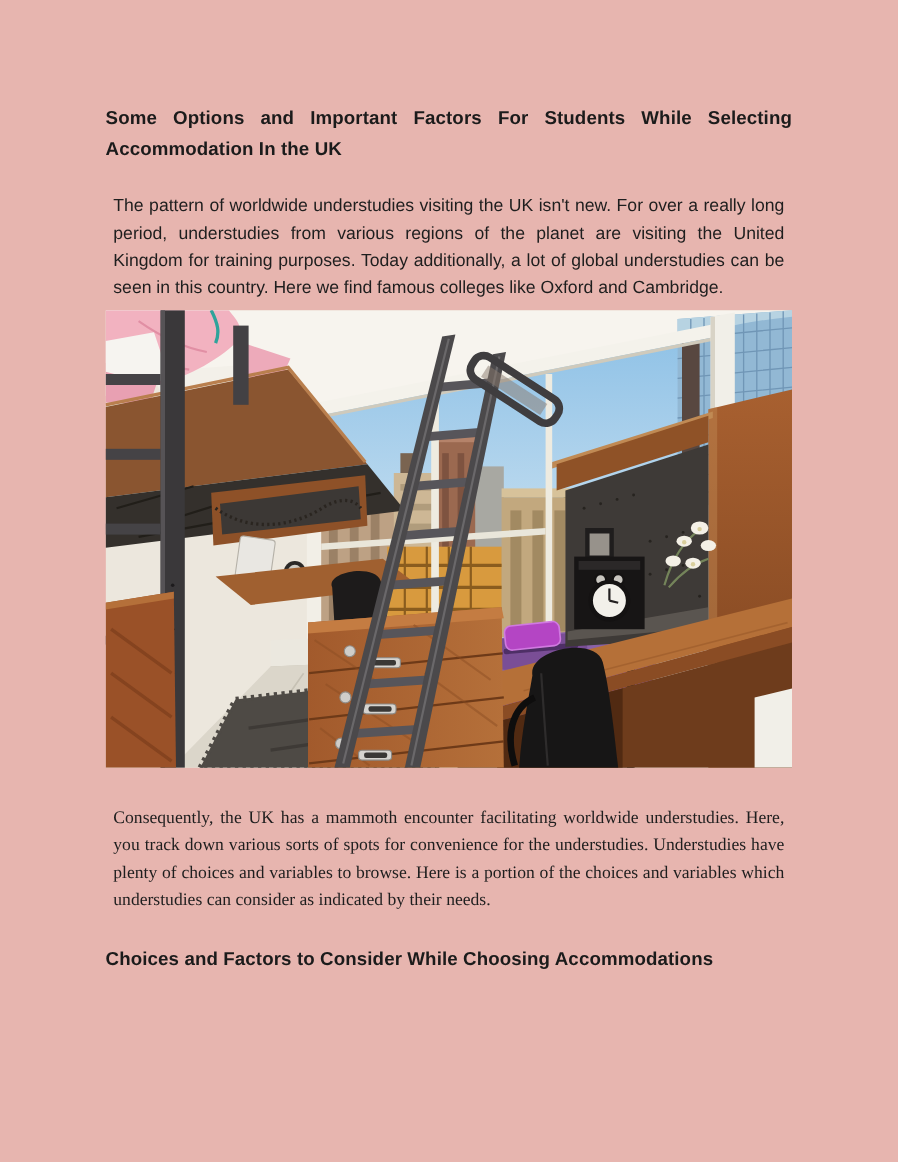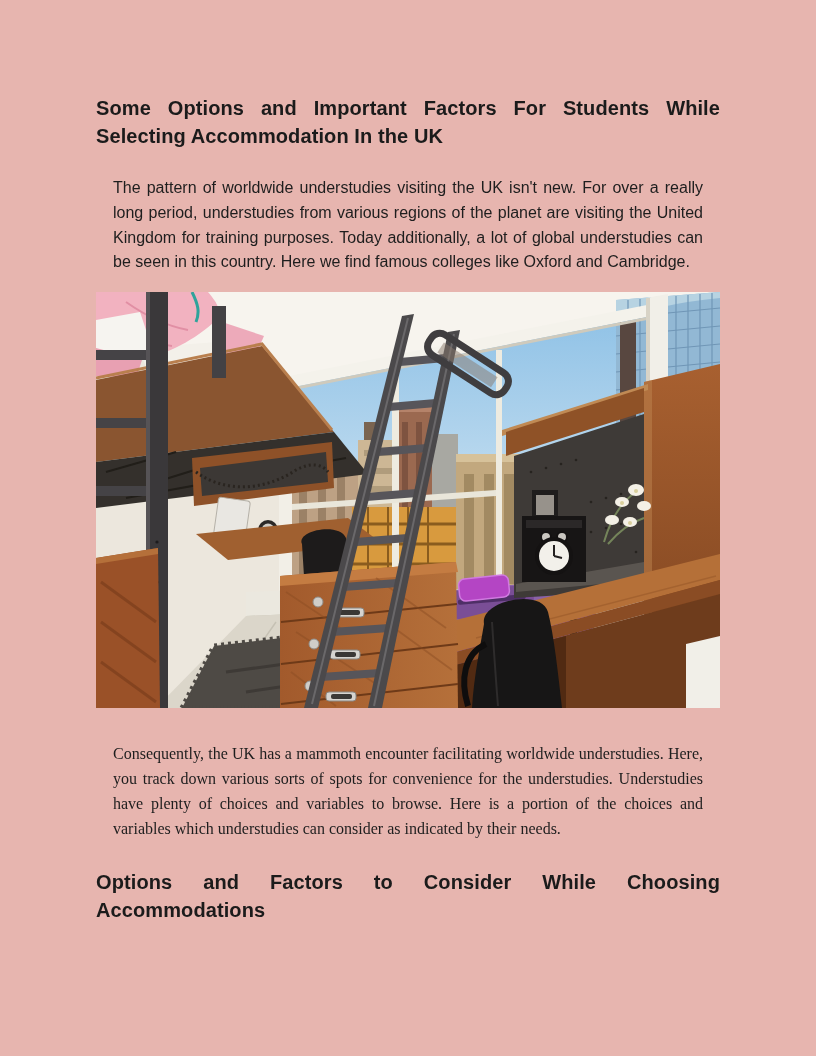--- a/index.html
+++ b/index.html
@@ -4,27 +4,27 @@
 <style>
   html,body{margin:0;padding:0;}
   body{
     width:816px;height:1056px;overflow:hidden;
     background:#e7b5af;
     font-family:"Liberation Sans",sans-serif;
     color:#1c1c1c;
   }
   .page{padding:94px 96px 0 96px;width:624px;}
   h1,h2{
-    font-size:20px;line-height:28px;font-weight:700;
+    font-size:17px;line-height:28px;font-weight:700;
     text-align:justify;margin:0;color:#1b1b1b;
     letter-spacing:.1px;
   }
   h1{margin-bottom:26px;}
   p{
-    font-size:16px;line-height:24.8px;margin:17px;
+    font-size:16px;line-height:24.8px;margin:7px;
     text-align:justify;color:#1e1e1e;
   }
   figure{margin:3px 0 0 0;padding:0;width:624px;height:416px;}
   figure svg{display:block;width:624px;height:416px;}
   p.second{margin-top:34px;font-family:Liberation Serif, serif;}
   h2.bottom{margin-top:27px;}
 </style>
 </head>
 <body style="background: rgb(231, 181, 175);">
 
@@ -276,15 +276,15 @@
         <g transform="translate(372,72) rotate(33)">
           <rect x="-45" y="-12" width="90" height="24" rx="10" fill="none" stroke="#3f3d3f" stroke-width="7"></rect>
           <rect x="-32" y="-5" width="64" height="12" fill="#8a7a6e" opacity=".5"></rect>
         </g>
       </g>
     </svg>
   </figure>
 
   <p class="second">Consequently, the UK has a mammoth encounter facilitating worldwide understudies. Here, you track down various sorts of spots for convenience for the understudies. Understudies have plenty of choices and variables to browse. Here is a portion of the choices and variables which understudies can consider as indicated by their needs.</p>
 
-  <h2 class="bottom">Options and Factors to Consider While Choosing Accommodations</h2>
+  <h2 class="bottom">Choices and Factors to Consider While Choosing Accommodations</h2>
 
 </div>
 
 </body></html>

